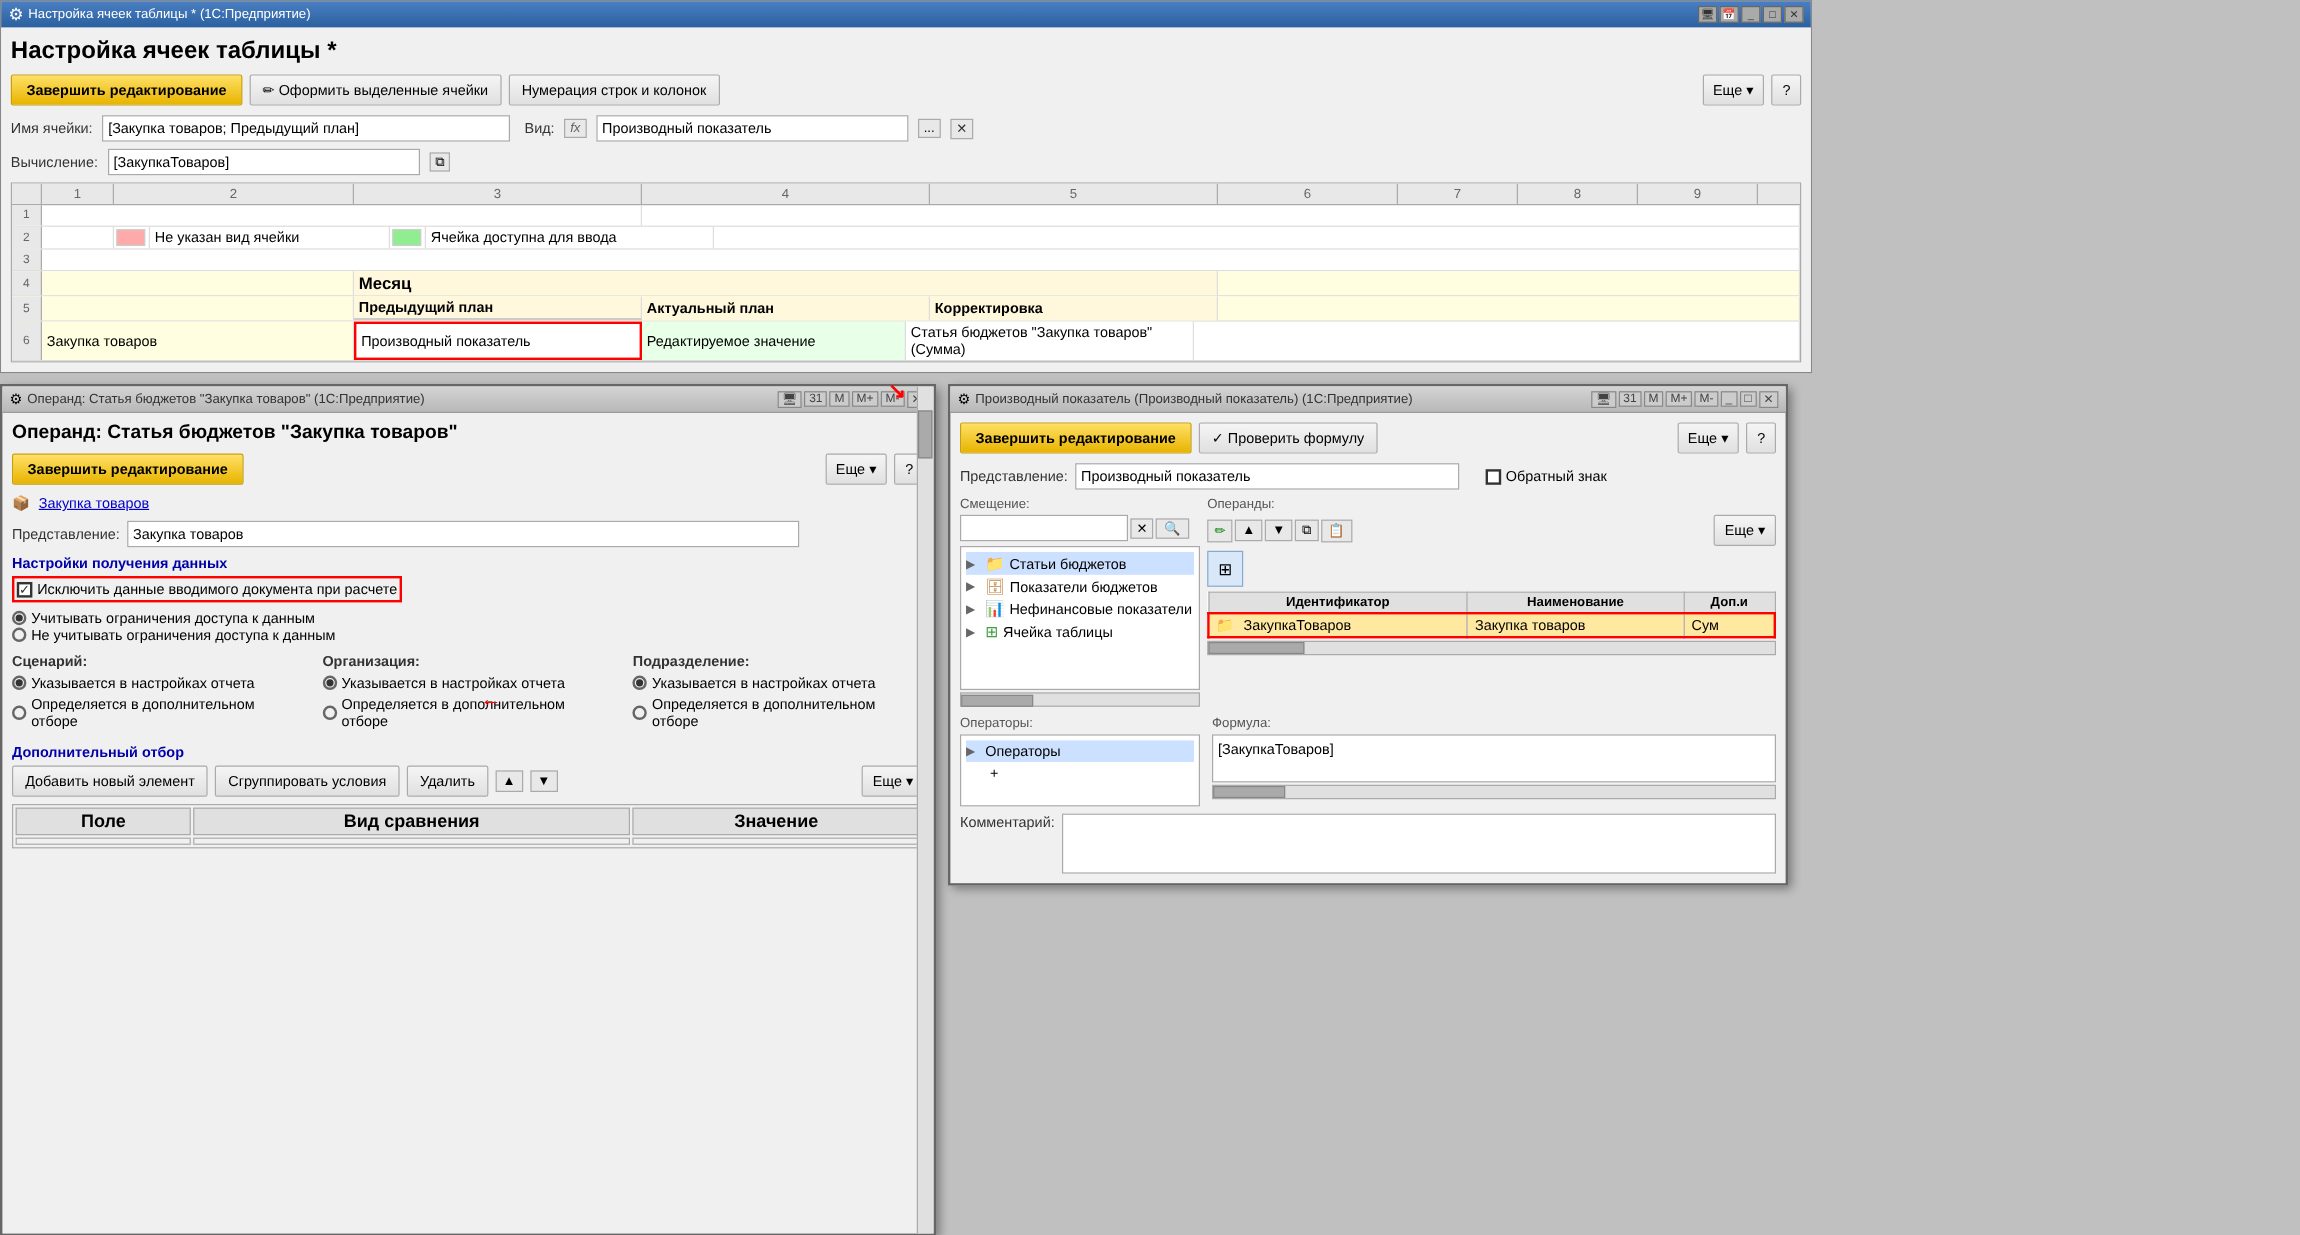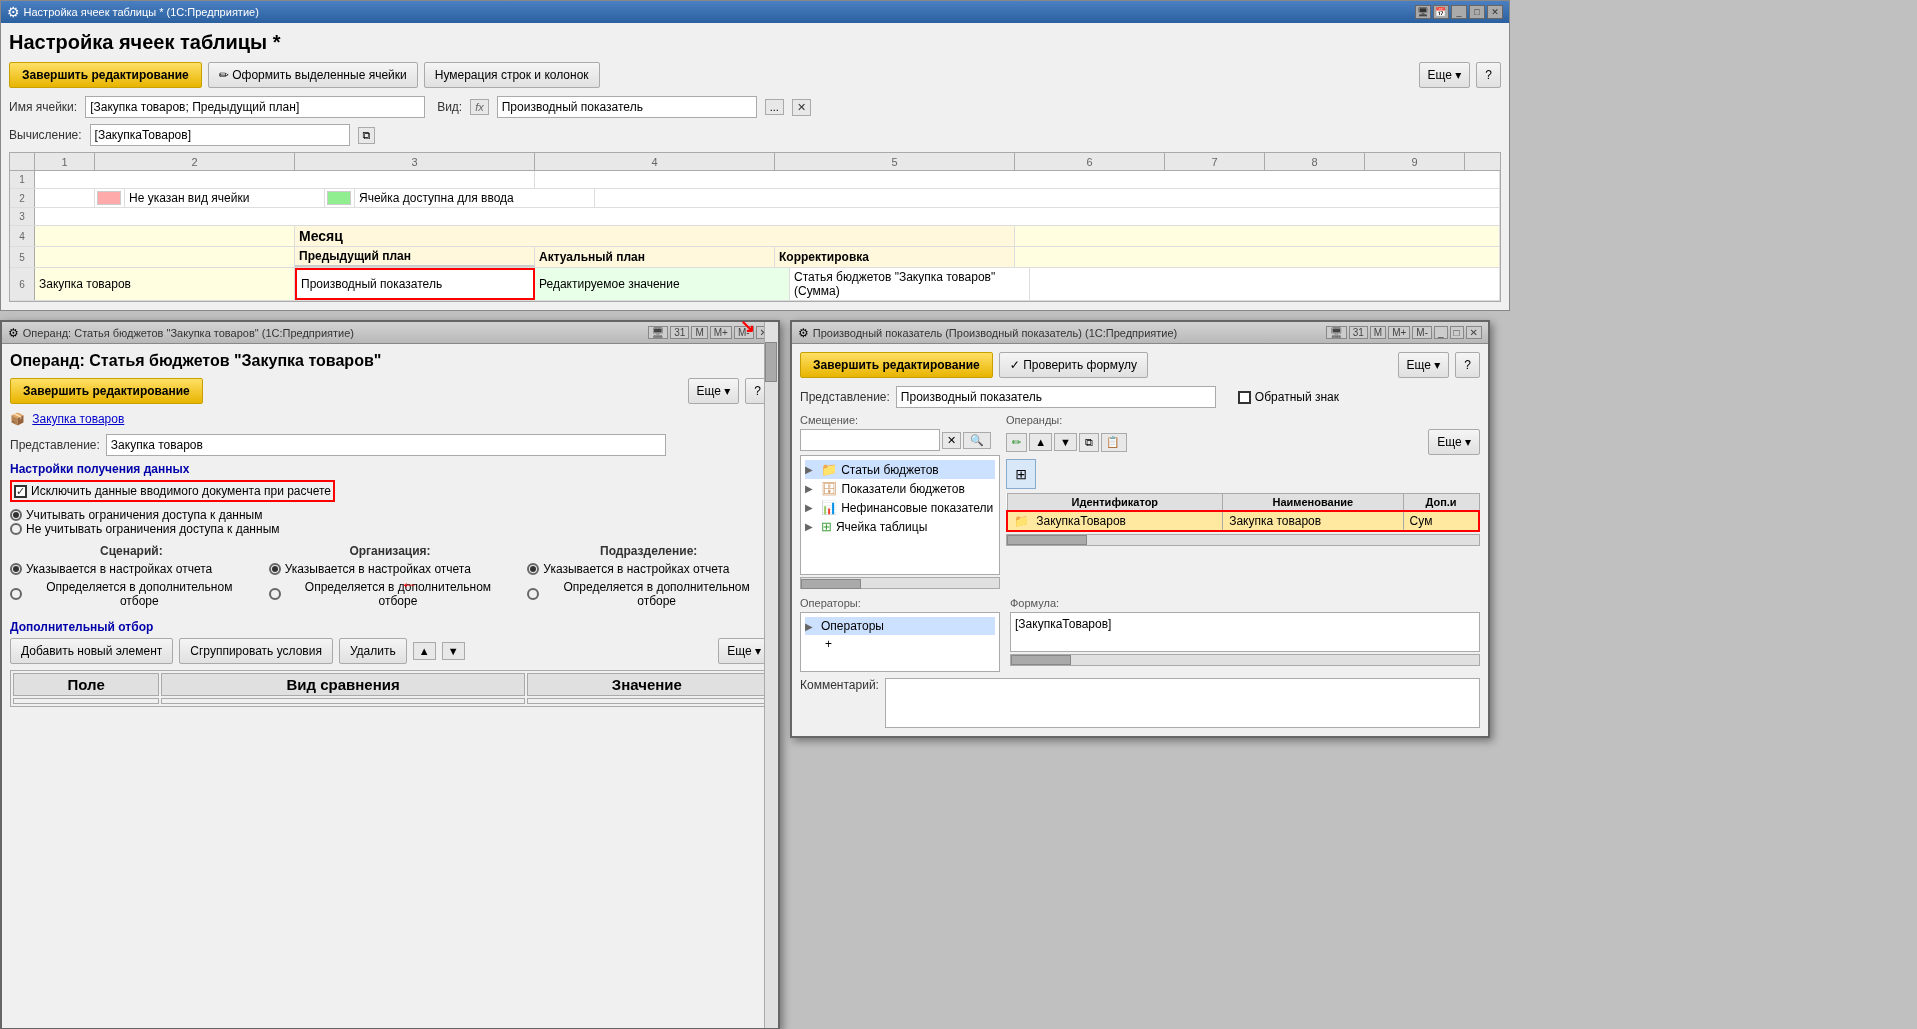--- a/index.html
+++ b/index.html
@@ -183,21 +183,21 @@
     .radio-group { display: flex; flex-direction: column; gap: 4px; }
     .radio-item { display: flex; align-items: center; gap: 4px; font-size: 12px; }
     .radio-dot { width: 12px; height: 12px; border-radius: 50%; border: 2px solid #666; display: flex; align-items: center; justify-content: center; }
     .radio-filled { background: #333; width: 6px; height: 6px; border-radius: 50%; }
 
     .checkbox-item { display: flex; align-items: center; gap: 4px; font-size: 12px; }
     .checkbox-box { width: 13px; height: 13px; border: 2px solid #333; background: white; display: flex; align-items: center; justify-content: center; }
     .checkbox-checked { color: #333; font-size: 11px; }
 
     .cols-3 { display: flex; gap: 16px; }
-    .col-third { flex: 1; text-align: center; }
+    .col-third { flex: 1; }
     .col-label { font-size: 12px; font-weight: bold; color: #333; margin-bottom: 4px; }
     .filter-toolbar { display: flex; gap: 6px; margin-bottom: 6px; align-items: center; }
     .filter-table { border: 1px solid #aaa; width: 100%; }
     .filter-table th { background: #e0e0e0; border: 1px solid #aaa; padding: 2px 6px; font-size: 15px; font-weight: bold; }
     .filter-table td { border: 1px solid #aaa; padding: 2px 6px; font-size: 11px; }
 
     
     .right-sub {
       top: 320px;
       left: 790px;
@@ -360,21 +360,21 @@
         <div class="grid-cell cell-header" style="width:240px; border-bottom:2px solid #ccc;">Предыдущий план</div>
         <div class="grid-cell cell-header" style="width:240px;">Актуальный план</div>
         <div class="grid-cell cell-header" style="width:240px;">Корректировка</div>
         <div class="grid-cell" style="flex:1;"></div>
       </div>
 
       <div class="grid-row">
         <div class="grid-row-num">6</div>
         <div class="grid-cell" style="width:260px; background:#fffee0;">Закупка товаров</div>
         <div class="grid-cell" style="width:240px; border:2px solid red; background:white;">Производный показатель</div>
-        <div class="grid-cell" style="width:255px; background:#e8ffe8;">Редактируемое значение</div>
+        <div class="grid-cell" style="width:220px; background:#e8ffe8;">Редактируемое значение</div>
         <div class="grid-cell" style="width:240px; background:white;">Статья бюджетов "Закупка товаров" (Сумма)</div>
         <div class="grid-cell" style="flex:1;"></div>
       </div>
     </div>
   </div>
 </div>
 
 <div class="sub-window" style="top:320px; left:0; width:780px; height:710px; overflow:hidden;">
   <div class="sub-title-bar">
     <span class="sub-title-icon">⚙</span>

